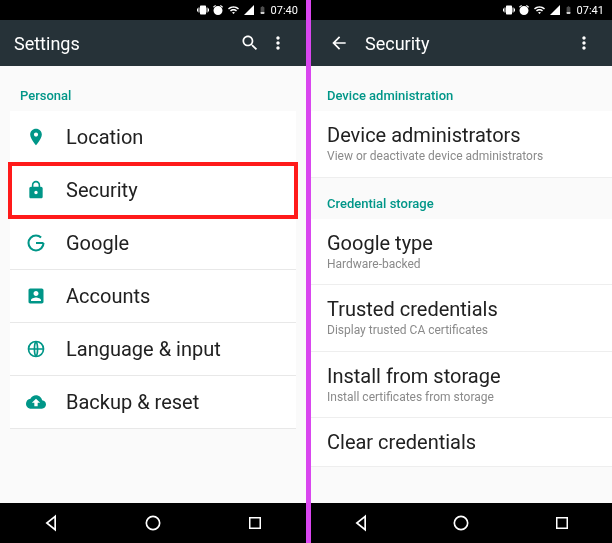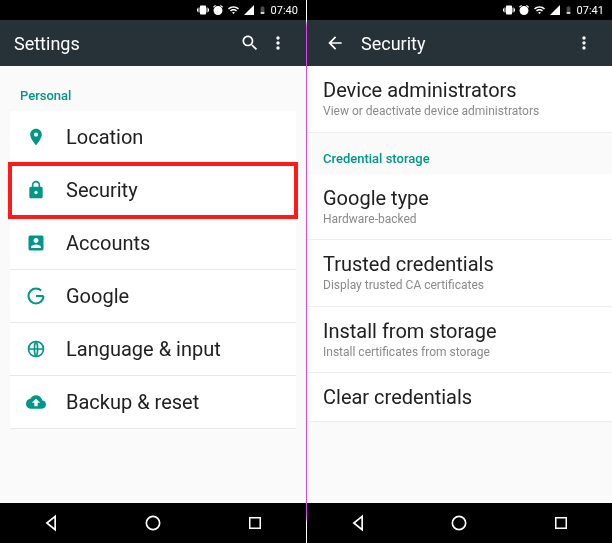--- a/index.html
+++ b/index.html
@@ -20,21 +20,21 @@
   .item .texts { flex: 1; }
   .item .title { font-size: 20px; color: #212121; }
   .item .sub { font-size: 12px; color: #8a8a8a; margin-top: 2px; line-height: 1.3; }
   .highlight { outline: 4px solid #ff1a1a; outline-offset: -2px; }
   .navbar { background: #000; height: 40px; display: flex; align-items: center; justify-content: space-around; }
   .navbar .nav-btn { color: #fff; width: 28px; height: 28px; display: flex; align-items: center; justify-content: center; }
   .switch { width: 34px; height: 18px; position: relative; }
   .switch .track { width: 30px; height: 12px; background: #80cbc4; border-radius: 6px; position: absolute; top: 3px; left: 2px; }
   .switch .thumb { width: 16px; height: 16px; border-radius: 50%; background: #009688; position: absolute; right: 0; top: 1px; box-shadow: 0 1px 2px rgba(0,0,0,.3); }
   svg { display: block; }
-  .phone + .phone { border-left: 1px solid #d946ef; border-radius: 28px; }
+  .phone + .phone { border-left: 5px solid #d946ef; }
   .section-header.first { padding-top: 22px; }
   .content.right { padding: 0; }
   .content.right .item { margin: 0; padding: 12px 16px; }
   .content.right .highlight { margin: 2px 4px; }
 </style>
 </head>
 <body>
 
 <div class="container">
 
@@ -105,37 +105,37 @@
               <path d="M18 8h-1V6c0-2.76-2.24-5-5-5S7 3.24 7 6v2H6c-1.1 0-2 .9-2 2v10c0 1.1.9 2 2 2h12c1.1 0 2-.9 2-2V10c0-1.1-.9-2-2-2zm-6 9c-1.1 0-2-.9-2-2s.9-2 2-2 2 .9 2 2-.9 2-2 2zm3.1-9H8.9V6c0-1.71 1.39-3.1 3.1-3.1 1.71 0 3.1 1.39 3.1 3.1v2z"></path>
             </svg>
         </span>
         <div class="texts">
             <div class="title">Security</div>
           </div>
       </div>
 
       <div class="item">
         <span class="icon">
-          <svg width="20" height="20" viewBox="0 0 24 24" fill="#009688">
-              <path d="M3 5v14c0 1.1.89 2 2 2h14c1.1 0 2-.9 2-2V5c0-1.1-.9-2-2-2H5c-1.11 0-2 .9-2 2zm12 4c0 1.66-1.34 3-3 3s-3-1.34-3-3 1.34-3 3-3 3 1.34 3 3zm-9 8c0-2 4-3.1 6-3.1s6 1.1 6 3.1v1H6v-1z"></path>
-            </svg>
-        </span>
-        <div class="texts">
-            <div class="title">Accounts</div>
-          </div>
-      </div>
-
-      <div class="item">
-        <span class="icon">
           <svg width="20" height="20" viewBox="0 0 24 24" fill="none" stroke="#009688" stroke-width="2.5">
               <path d="M21 12c0 5-4 9-9 9s-9-4-9-9 4-9 9-9c2.4 0 4.5.9 6.1 2.4M21 12h-9"></path>
             </svg>
         </span>
         <div class="texts">
             <div class="title">Google</div>
+          </div>
+      </div>
+
+      <div class="item">
+        <span class="icon">
+          <svg width="20" height="20" viewBox="0 0 24 24" fill="#009688">
+              <path d="M3 5v14c0 1.1.89 2 2 2h14c1.1 0 2-.9 2-2V5c0-1.1-.9-2-2-2H5c-1.11 0-2 .9-2 2zm12 4c0 1.66-1.34 3-3 3s-3-1.34-3-3 1.34-3 3-3 3 1.34 3 3zm-9 8c0-2 4-3.1 6-3.1s6 1.1 6 3.1v1H6v-1z"></path>
+            </svg>
+        </span>
+        <div class="texts">
+            <div class="title">Accounts</div>
           </div>
       </div>
 
       <div class="item">
         <span class="icon">
           <svg width="20" height="20" viewBox="0 0 24 24" fill="none" stroke="#009688" stroke-width="2">
               <circle cx="12" cy="12" r="9"></circle>
               <path d="M3 12h18M12 3c2.5 3 2.5 15 0 18M12 3c-2.5 3-2.5 15 0 18"></path>
             </svg>
         </span>
@@ -216,20 +216,21 @@
       </span>
       <span class="title">Security</span>
       <span class="icon-btn">
         <svg width="20" height="20" viewBox="0 0 24 24" fill="#fff">
             <path d="M12 8c1.1 0 2-.9 2-2s-.9-2-2-2-2 .9-2 2 .9 2 2 2zm0 2c-1.1 0-2 .9-2 2s.9 2 2 2 2-.9 2-2-.9-2-2-2zm0 6c-1.1 0-2 .9-2 2s.9 2 2 2 2-.9 2-2-.9-2-2-2z"></path>
           </svg>
       </span>
     </div>
 
     <div class="content right">
+      <div class="section-header first">Device administration</div>
 
       <div class="item plain">
         <div class="texts">
           <div class="title">Device administrators</div>
           <div class="sub">View or deactivate device administrators</div>
         </div>
       </div>
 
 
       <div class="section-header">Credential storage</div>

